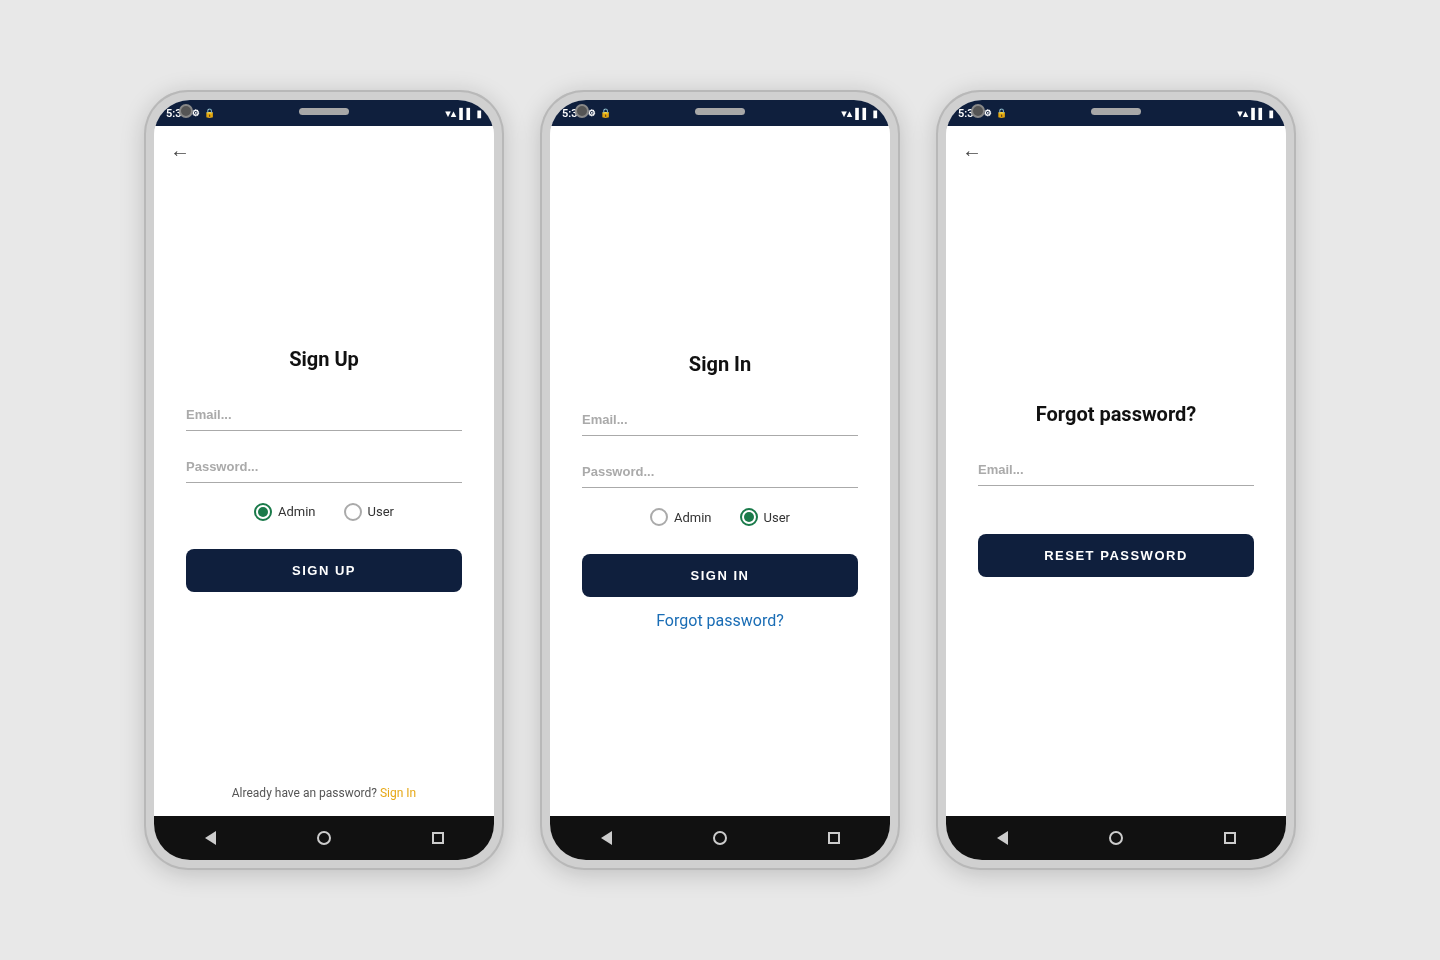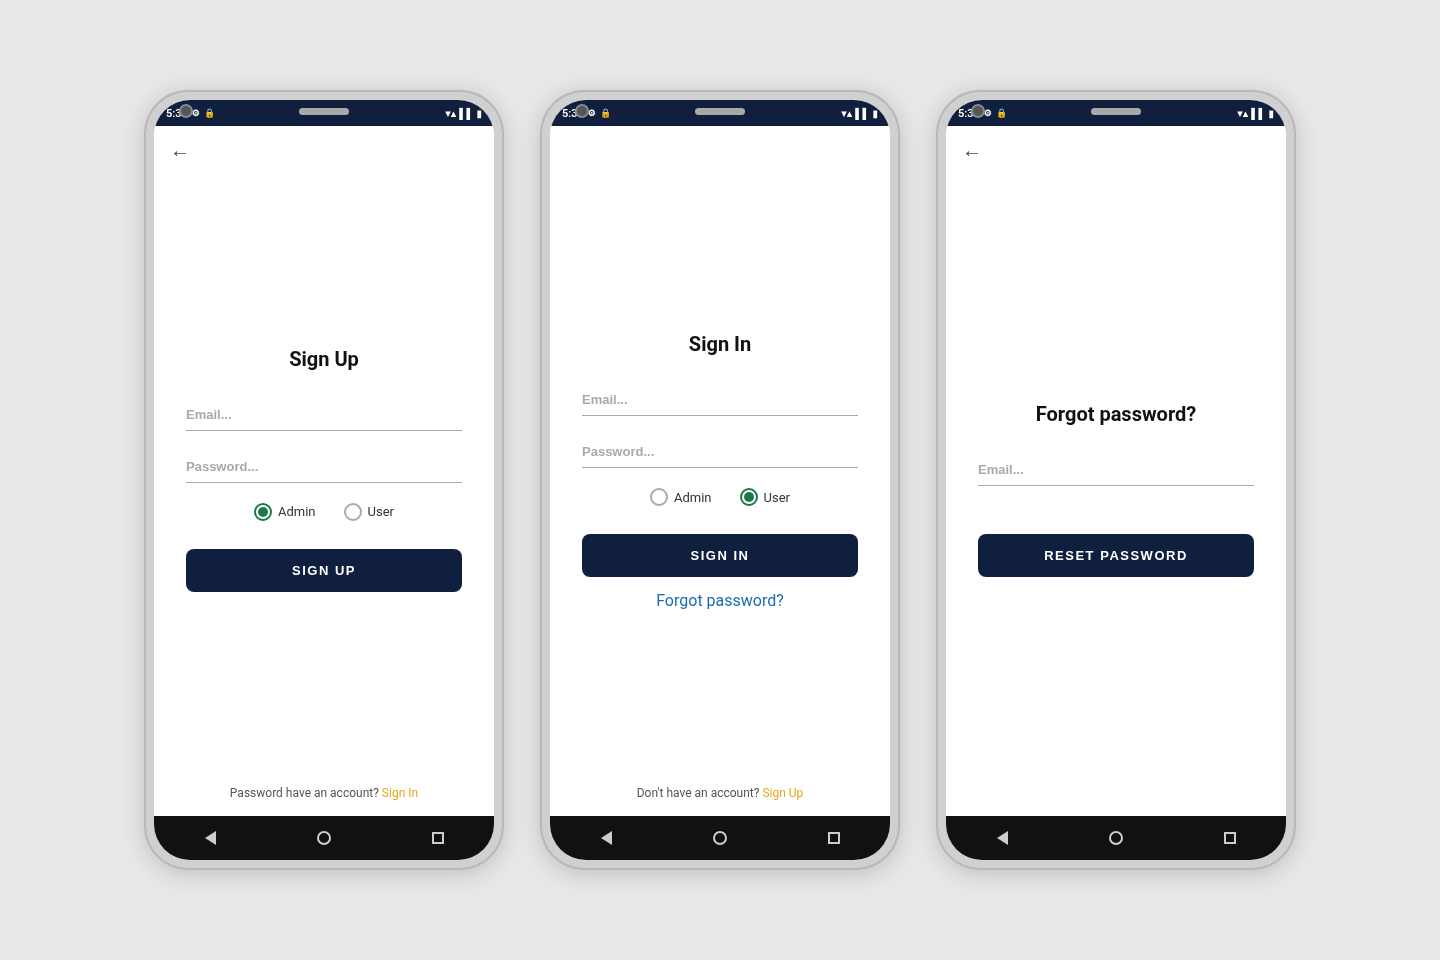--- a/index.html
+++ b/index.html
@@ -281,21 +281,21 @@
             <div class="radio-circle">
             </div>
             <span>User</span>
           </div>
         </div>
 
         <button class="btn-primary">SIGN UP</button>
       </div>
 
       <div class="bottom-area">
-        <span>Password have an account?</span>
+        <span>Already have an password?</span>
         <a class="link-orange">Sign In</a>
       </div>
     </div>
 
     <div class="nav-bar">
       <div class="tri-left"></div>
       <div class="circle-btn"></div>
       <div class="square-btn"></div>
     </div>
   </div>
@@ -338,24 +338,20 @@
           </div>
         </div>
 
         <button class="btn-primary">SIGN IN</button>
 
         <div style="text-align:center; margin-top: 14px;">
           <a class="link-blue">Forgot password?</a>
         </div>
       </div>
 
-      <div class="bottom-area">
-        <span>Don't have an account?</span>
-        <a class="link-orange">Sign Up</a>
-      </div>
     </div>
 
     <div class="nav-bar">
       <div class="tri-left"></div>
       <div class="circle-btn"></div>
       <div class="square-btn"></div>
     </div>
   </div>
 </div>
 

